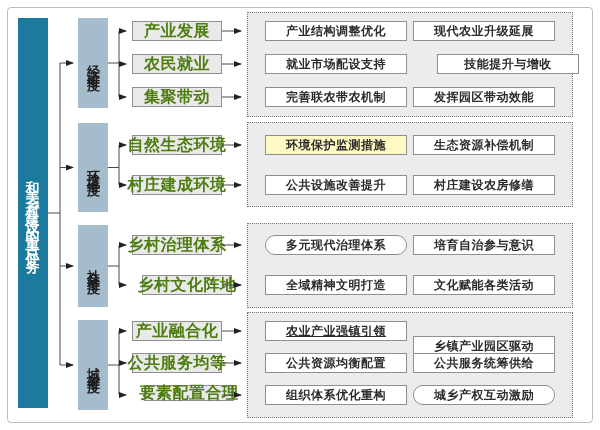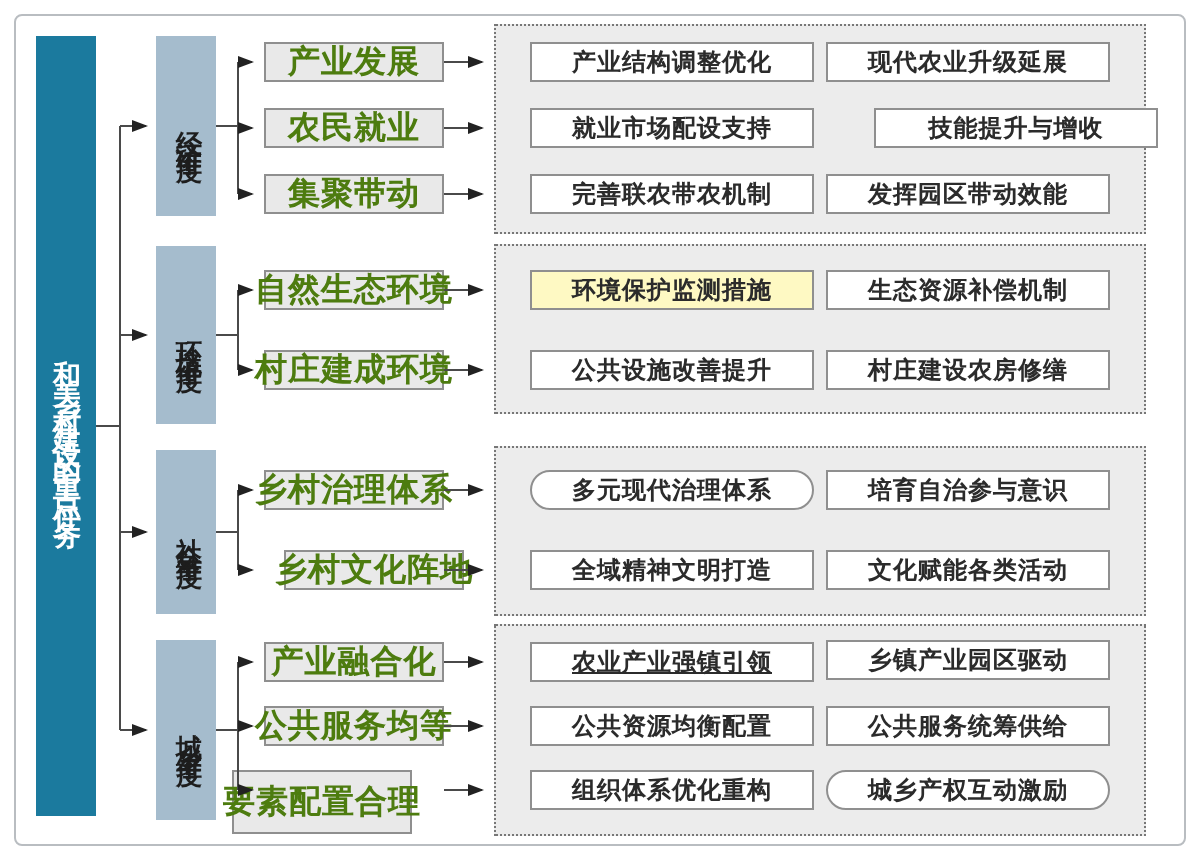--- a/index.html
+++ b/index.html
@@ -120,33 +120,33 @@
     <div class="abs dim-box" style="left: 78px; top: 320px; width: 30px; height: 90px; background: rgb(165, 188, 205);">
       <span class="vtext dim-text">城乡维度</span>
     </div>
     <div class="abs panel" style="left: 247px; top: 312px; width: 326px; height: 106px; background: rgb(236, 236, 236);"></div>
     <div class="abs sub-box" style="left: 132px; top: 321px; width: 90px; height: 20px; background: rgb(233, 233, 233);">
       <span>产业融合化</span>
     </div>
     <div class="abs outcome-box" style="left: 265px; top: 321px; width: 142px; height: 20px; background: rgb(255, 255, 255); text-decoration: underline;">
       <span>农业产业强镇引领</span>
     </div>
-    <div class="abs outcome-box" style="left: 413px; top: 320px; width: 142px; height: 20px; background: rgb(255, 255, 255);">
+    <div class="abs outcome-box" style="left: 413px; top: 336px; width: 142px; height: 20px; background: rgb(255, 255, 255);">
       <span>乡镇产业园区驱动</span>
     </div>
     <div class="abs sub-box" style="left: 132px; top: 353px; width: 90px; height: 20px; background: rgb(233, 233, 233);">
       <span>公共服务均等</span>
     </div>
     <div class="abs outcome-box" style="left: 265px; top: 353px; width: 142px; height: 20px; background: rgb(255, 255, 255);">
       <span>公共资源均衡配置</span>
     </div>
     <div class="abs outcome-box" style="left: 413px; top: 353px; width: 142px; height: 20px; background: rgb(255, 255, 255);">
       <span>公共服务统筹供给</span>
     </div>
-    <div class="abs sub-box" style="left: 116px; top: 385px; width: 90px; height: 32px; background: rgb(233, 233, 233);">
+    <div class="abs sub-box" style="left: 144px; top: 385px; width: 90px; height: 16px; background: rgb(233, 233, 233);">
       <span>要素配置合理</span>
     </div>
     <div class="abs outcome-box" style="left: 265px; top: 385px; width: 142px; height: 20px; background: rgb(255, 255, 255);">
       <span>组织体系优化重构</span>
     </div>
     <div class="abs outcome-box" style="left: 413px; top: 385px; width: 142px; height: 20px; background: rgb(255, 255, 255); border-radius: 10px;">
       <span>城乡产权互动激励</span>
     </div>
   </div>
 

